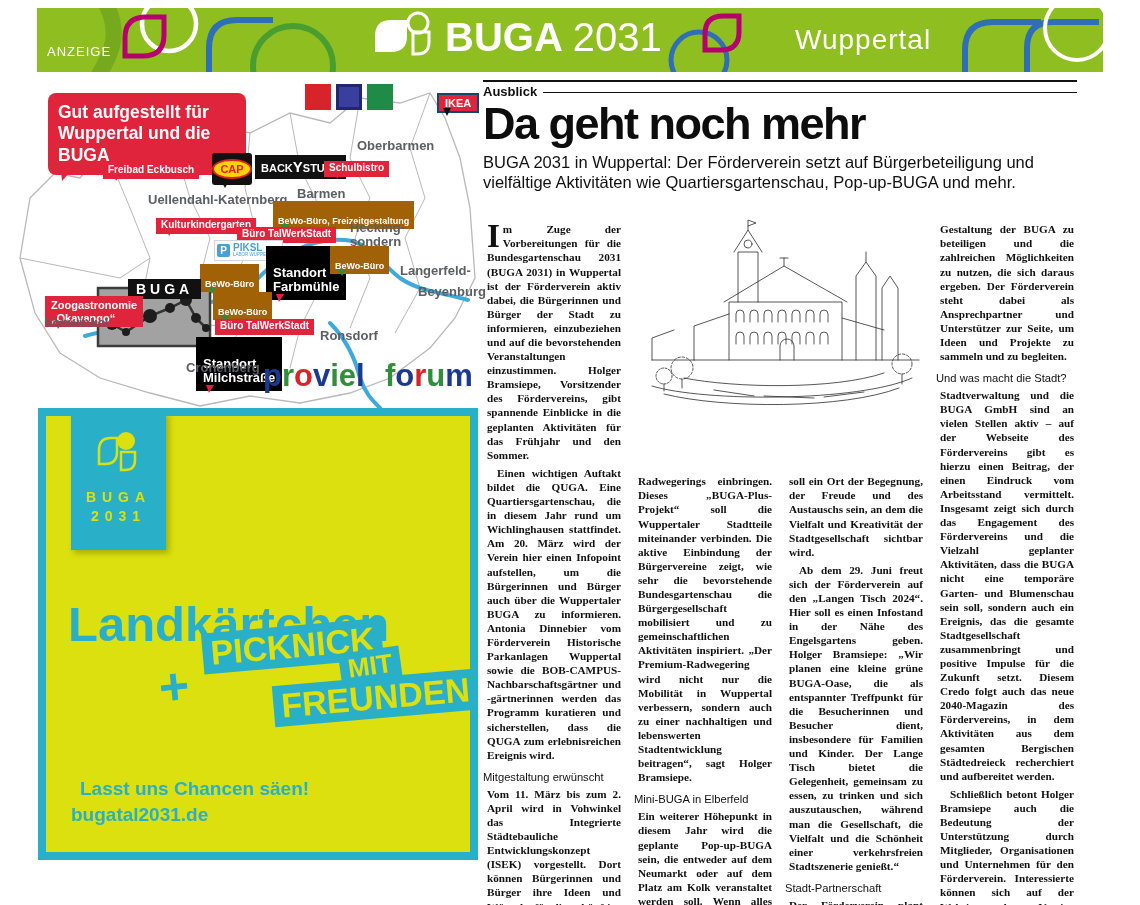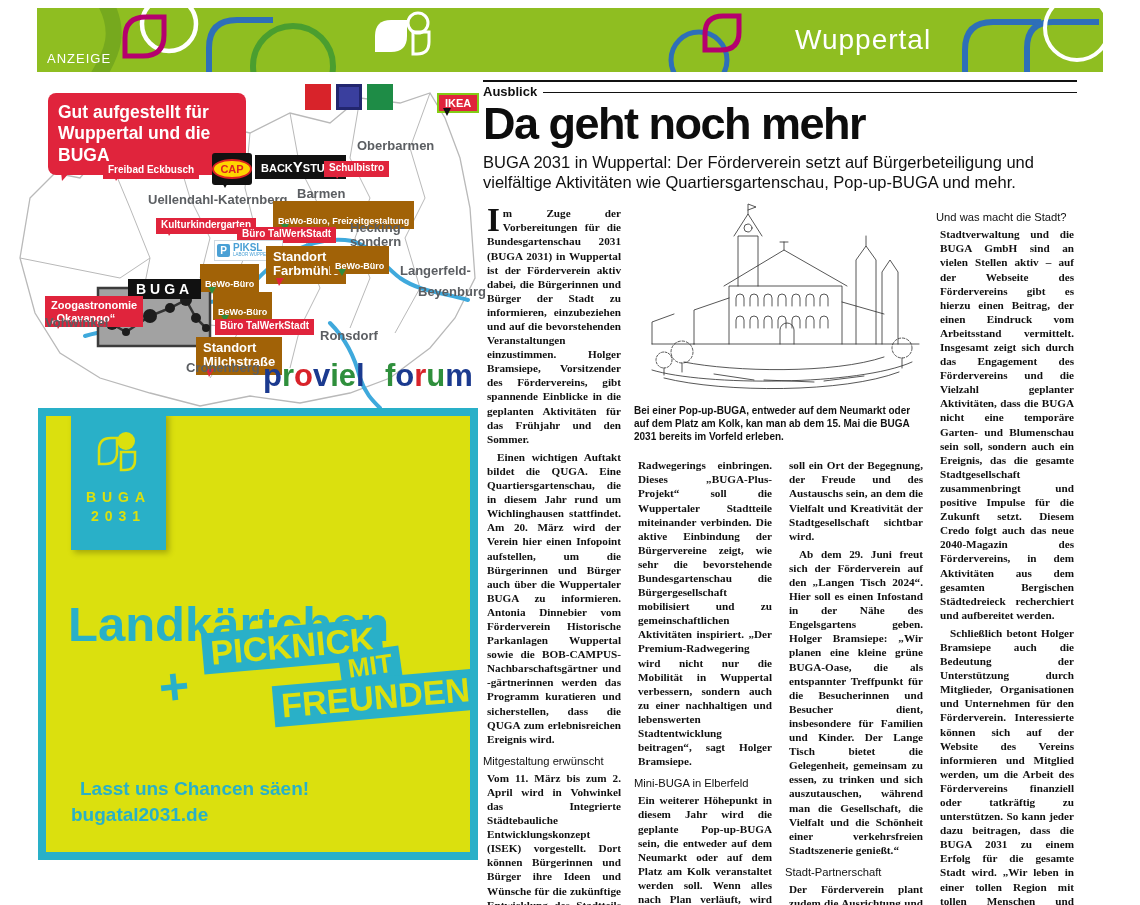--- a/index.html
+++ b/index.html
@@ -1,40 +1,40 @@
 <!DOCTYPE html>
 <html lang="de"><head>
 <meta charset="utf-8">
 <style>
   html,body{margin:0;padding:0;background:#fff;}
   #page{position:relative;width:1140px;height:905px;background:#fff;overflow:hidden;
         font-family:"Liberation Sans",sans-serif;}
   
   #banner{position:absolute;left:37px;top:8px;width:1066px;height:64px;background:#8fbe21;overflow:hidden;}
   #banner svg{position:absolute;left:0;top:0;}
-  .anzeige{position:absolute;left:10px;bottom:6px;color:#fff;font-size:13px;letter-spacing:1px;font-weight:400;}
+  .anzeige{position:absolute;left:10px;bottom:13px;color:#fff;font-size:13px;letter-spacing:1px;font-weight:400;}
   .banner-title{position:absolute;left:408px;top:7px;color:#fff;font-size:40px;font-weight:700;letter-spacing:0;white-space:nowrap;}
   .banner-year{font-weight:400;margin-left:10px;}
   .banner-city{position:absolute;left:758px;top:16px;color:#fff;font-size:28px;font-weight:400;letter-spacing:1px;}
   
   #map{position:absolute;left:0;top:78px;width:480px;height:330px;}
   #map svg.base{position:absolute;left:0;top:0;}
   .mlbl{position:absolute;font-weight:700;color:#fff;white-space:nowrap;line-height:1.05;}
   .red{background:#e0243c;padding:2px 5px 3px;font-size:10px;}
   .green{background:#a16207;padding:16px 5px 3px;font-size:9px;}
-  .bigred{background:#a16207;padding:4px 7px 5px;font-size:13px;line-height:1.1;}
+  .bigred{background:#000000;padding:20px 7px 5px;font-size:13px;line-height:1.1;}
   .tail::after{content:"";position:absolute;left:10px;bottom:-7px;border:5px solid transparent;border-top:8px solid #e0243c;border-left-width:3px;border-right-width:5px;}
   .gtail::after{content:"";position:absolute;left:8px;bottom:-6px;border:4px solid transparent;border-top:7px solid #2e8b3d;}
   .district{position:absolute;color:#5b5e62;font-weight:700;font-size:13px;background:none;white-space:nowrap;}
   .bubble{position:absolute;left:48px;top:15px;width:178px;background:#e0243c;color:#fff;border-radius:8px;
           font-size:17.5px;font-weight:700;line-height:1.22;padding:9px 10px;}
   .bubble::after{content:"";position:absolute;left:12px;bottom:-16px;border:10px solid transparent;border-top:18px solid #e0243c;border-right-width:16px;border-left-width:2px;}
   .legend{position:absolute;left:305px;top:6px;display:flex;gap:5px;}
   .legend span{width:26px;height:26px;display:block;}
-  .ikea{position:absolute;left:437px;top:15px;background:#e0243c;border:2px solid #84cc16;color:#fff;
+  .ikea{position:absolute;left:437px;top:15px;background:#e0243c;border:2px solid #0c4a6e;color:#fff;
         font-weight:700;font-size:11px;padding:2px 6px;}
   .ikea::after{content:"";position:absolute;left:4px;bottom:-9px;border:4px solid transparent;border-top:8px solid #111;}
   .capbox{position:absolute;left:212px;top:75px;width:40px;height:32px;background:#111;border-radius:3px;display:flex;align-items:center;justify-content:center;}
   .capoval{background:#ffd400;border-radius:50%;padding:2px 6px;font-size:11px;font-weight:800;color:#d22;border:2px solid #d22;}
   .capbox::after{content:"";position:absolute;left:8px;bottom:-8px;border:5px solid transparent;border-top:9px solid #111;}
   .backbox{position:absolute;left:255px;top:77px;background:#111;color:#fff;font-weight:700;font-size:11px;padding:3px 6px 4px;}
   .backbox .ybig{font-size:15px;color:#fff;}
   .piksl{position:absolute;left:214px;top:162px;background:#fff;border:1px solid #cfd8e0;padding:2px 5px 2px 2px;display:flex;align-items:center;gap:3px;}
   .piksl .pic{width:13px;height:13px;background:#4aa0d5;color:#fff;font-size:10px;font-weight:800;display:flex;align-items:center;justify-content:center;border-radius:2px;}
   .piksl .pt{color:#4aa0d5;font-weight:800;font-size:10px;line-height:1;}
@@ -55,21 +55,21 @@
   .pik-b{left:190px;top:32px;font-size:26px;transform:rotate(-2deg);}
   .pik-c{left:120px;top:60px;font-size:34px;transform:rotate(1deg);}
   .plow{position:absolute;left:25px;color:#29b0c8;font-weight:800;font-size:19px;}
   
   #article{position:absolute;left:483px;top:80px;width:594px;}
   .toprule{height:2px;background:#111;margin-bottom:2px;}
   .kicker-row{display:flex;align-items:baseline;gap:6px;}
   .kicker{font-weight:700;font-size:13px;color:#111;}
   .kicker-line{flex:1;border-bottom:1.5px solid #111;transform:translateY(-3px);}
   .headline{font-weight:800;font-size:45px;letter-spacing:-1.5px;color:#0d0d0d;margin:2px 0 6px;line-height:1.0;}
-  .deck{font-size:16.5px;line-height:1.22;color:#111;margin-bottom:10px;max-width:580px;}
+  .deck{font-size:16.5px;line-height:1.22;color:#111;margin-bottom:26px;max-width:580px;}
   #cols{display:flex;gap:9px;position:relative;}
   .col{width:142px;min-width:142px;}
   .col.pad{padding-top:252px;}
   .para{font-family:"Liberation Serif",serif;font-size:11.2px;line-height:14.1px;text-align:justify;
         margin:4px;color:#111;hyphens:auto;font-weight:bold;-webkit-hyphens:auto;}
   .para.indent{text-indent:10px;}
   .para.first::first-letter{float:left;font-size:33px;line-height:27px;padding:1px 3px 0 0;font-weight:700;}
   .subhead{font-family:"Liberation Sans",sans-serif;font-size:11.2px;font-weight:400;margin:9px 0 1px;color:#111;}
   #figure{position:absolute;left:151px;top:0;width:293px;height:252px;}
   #figure svg{display:block;}
@@ -90,20 +90,23 @@
       <path d="M338,44 L338,28 Q338,12 354,12 L370,12 L370,28 Q370,44 354,44 Z" fill="#fff"></path>
       <circle cx="381" cy="15" r="10" stroke="#fff" stroke-width="3" fill="none"></circle>
       <path d="M376,24 L392,24 L392,34 Q392,46 380,46 L376,46 Z" stroke="#fff" stroke-width="3" fill="none"></path>
       <circle cx="662" cy="52" r="28" stroke="#2e6fb8" stroke-width="5" fill="none"></circle>
       <path d="M668,42 L668,26 Q668,8 686,8 L702,8 L702,24 Q702,42 684,42 Z" stroke="#b5006e" stroke-width="5" fill="none"></path>
       <path d="M928,74 L928,42 Q928,14 956,14 L1004,14" stroke="#2e6fb8" stroke-width="6" fill="none"></path>
       <path d="M1062,14 L1016,14 Q990,14 990,40 L990,74" stroke="#2e6fb8" stroke-width="6" fill="none"></path>
       <circle cx="1040" cy="20" r="32" stroke="#fff" stroke-width="4" fill="none"></circle>
     </svg>
     <span class="anzeige">ANZEIGE</span>
+    <div class="banner-title">
+      <span>BUGA</span><span class="banner-year">2031</span>
+    </div>
     <span class="banner-city">Wuppertal</span>
   </div>
 
   <div id="map">
     <svg class="base" width="480" height="330" viewBox="0 0 480 330">
 
       <path d="M30,120 L55,95 L80,100 L105,70 L140,55 L175,70 L205,45 L250,55 L290,35 L330,45 L360,20 L400,25 L430,15 L445,40 L460,80 L470,130 L475,200 L455,240 L430,270 L390,300 L350,315 L300,325 L250,318 L200,328 L150,315 L100,300 L60,275 L35,235 L20,180 Z" fill="none" stroke="#b9b9b9" stroke-width="1.3"></path>
 
       <path d="M105,70 L130,130 L150,180 L140,230 L120,250" fill="none" stroke="#b9b9b9" stroke-width="1"></path>
       <path d="M175,70 L190,120 L210,160 L200,200" fill="none" stroke="#b9b9b9" stroke-width="1"></path>
@@ -246,20 +249,21 @@
           <h3 class="subhead">Mini-BUGA in Elberfeld</h3>
           <p class="para">Ein weiterer Höhepunkt in diesem Jahr wird die geplante Pop-up-BUGA sein, die entweder auf dem Neumarkt oder auf dem Platz am Kolk veranstaltet werden soll. Wenn alles nach Plan verläuft, wird diese am 15. Mai eröffnet. Eine entsprechende Entscheidung der Jury wird in Kürze erwartet. Dieses Projekt bietet den Bürgerinnen und Bürgern die Möglichkeit, die BUGA 2031 bereits im Vorfeld zu erleben und verschiedene Akteure – aus der BUGA gGmbH und der Stadtverwaltung – kennenzulernen. Die Pop-up-BUGA</p>
         </div>
       <div class="col pad">
           <p class="para">soll ein Ort der Begegnung, der Freude und des Austauschs sein, an dem die Vielfalt und Kreativität der Stadtgesellschaft sichtbar wird.</p>
           <p class="para indent">Ab dem 29. Juni freut sich der Förderverein auf den „Langen Tisch 2024“. Hier soll es einen Infostand in der Nähe des Engelsgartens geben. Holger Bramsiepe: „Wir planen eine kleine grüne BUGA-Oase, die als entspannter Treffpunkt für die Besucherinnen und Besucher dient, insbesondere für Familien und Kinder. Der Lange Tisch bietet die Gelegenheit, gemeinsam zu essen, zu trinken und sich auszutauschen, während man die Gesellschaft, die Vielfalt und die Schönheit einer verkehrsfreien Stadtszenerie genießt.“</p>
           <h3 class="subhead">Stadt-Partnerschaft</h3>
           <p class="para">Der Förderverein plant zudem die Ausrichtung und Teilnahme an weiteren Veranstaltungen, um die Arbeit des Vereins vorzustellen und die aus der BUGA entstehenden Zukunftschancen für die Stadt zu skizzieren. Durch diese Aktivitäten sollen die Bürgerinnen und Bürger ermutigt werden, sich aktiv an der</p>
         </div>
       <div class="col">
+          <p class="para">Gestaltung der BUGA zu beteiligen und die zahlreichen Möglichkeiten zu nutzen, die sich daraus ergeben. Der Förderverein steht dabei als Ansprechpartner und Unterstützer zur Seite, um Ideen und Projekte zu sammeln und zu begleiten.</p>
           <h3 class="subhead">Und was macht die Stadt?</h3>
           <p class="para">Stadtverwaltung und die BUGA GmbH sind an vielen Stellen aktiv – auf der Webseite des Fördervereins gibt es hierzu einen Beitrag, der einen Eindruck vom Arbeitsstand vermittelt. Insgesamt zeigt sich durch das Engagement des Fördervereins und die Vielzahl geplanter Aktivitäten, dass die BUGA nicht eine temporäre Garten- und Blumenschau sein soll, sondern auch ein Ereignis, das die gesamte Stadtgesellschaft zusammenbringt und positive Impulse für die Zukunft setzt. Diesem Credo folgt auch das neue 2040-Magazin des Fördervereins, in dem Aktivitäten aus dem gesamten Bergischen Städtedreieck recherchiert und aufbereitet werden.</p>
           <p class="para indent">Schließlich betont Holger Bramsiepe auch die Bedeutung der Unterstützung durch Mitglieder, Organisationen und Unternehmen für den Förderverein. Interessierte können sich auf der Website des Vereins informieren und Mitglied werden, um die Arbeit des Fördervereins finanziell oder tatkräftig zu unterstützen. So kann jeder dazu beitragen, dass die BUGA 2031 zu einem Erfolg für die gesamte Stadt wird. „Wir leben in einer tollen Region mit tollen Menschen und können uns glücklich schätzen, viele aktive und tolle Zukunftsinitiativen neben der BUGA in unserem Umfeld zu finden“, sagt Holger Bramsiepe.</p>
         </div>
 
       <div id="figure">
         <svg width="293" height="200" viewBox="0 0 293 200">
           <g fill="none" stroke="#2c2c2c" stroke-width="0.8" stroke-linecap="round">
 
             <path d="M18,168 C70,184 225,184 278,160"></path>
@@ -309,18 +313,17 @@
             <circle cx="48" cy="150" r="11" stroke-dasharray="2.5 1.8"></circle>
             <path d="M48,161 L48,170"></path>
             <circle cx="268" cy="146" r="10" stroke-dasharray="2.5 1.8"></circle>
             <path d="M268,156 L268,166"></path>
             <circle cx="30" cy="158" r="8" stroke-dasharray="2 1.5"></circle>
             <path d="M30,166 L30,173"></path>
 
             <path d="M80,172 L120,178 M130,178 L180,180 M190,179 L230,174"></path>
           </g>
         </svg>
-        <div class="caption">Bei einer Pop-up-BUGA, entweder auf dem Neumarkt oder auf dem Platz am Kolk, kan man ab dem 15. Mai die BUGA 2031 bereits im Vorfeld erleben.</div>
       </div>
     </div>
   </div>
 
 </div>
 
 </body></html>

